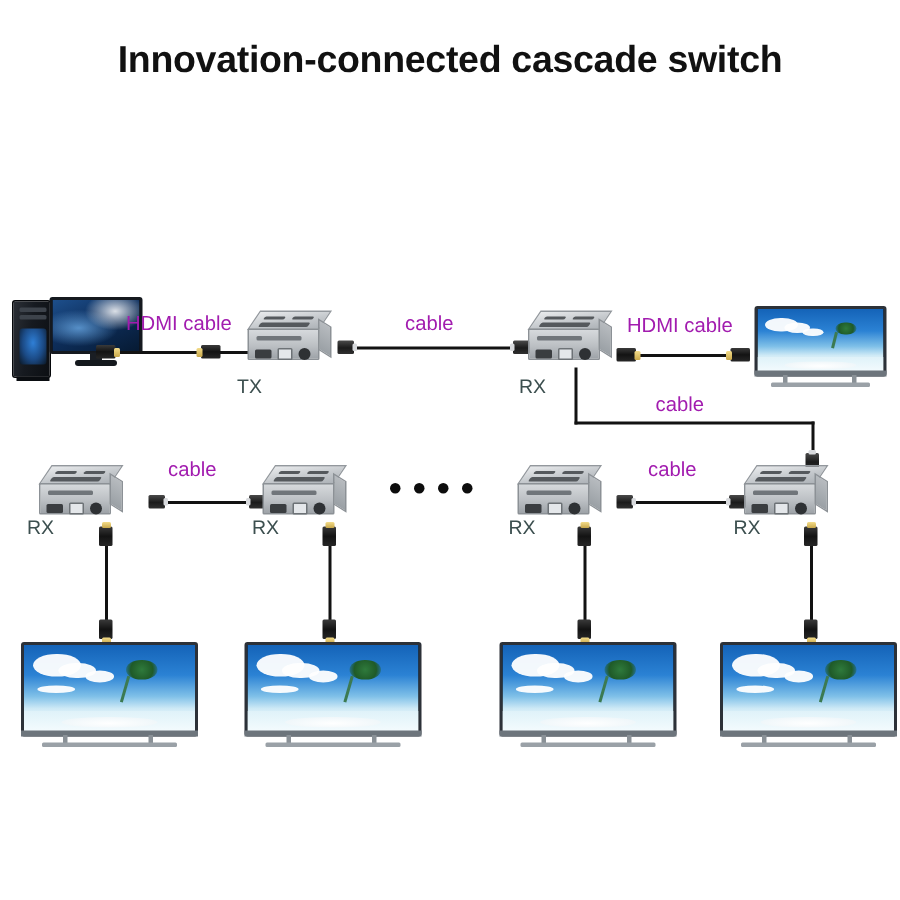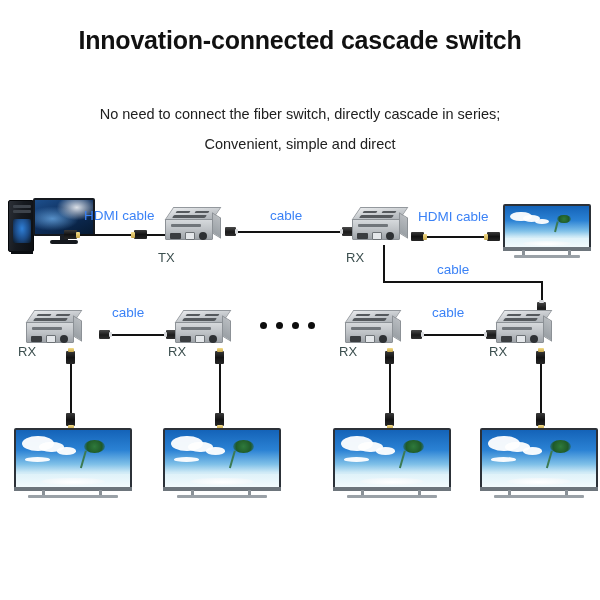--- a/index.html
+++ b/index.html
@@ -44,21 +44,21 @@
     white-space: nowrap;
   }
   .sub1 { top: 76px; }
   .sub2 { top: 106px; }
   .sub3 { top: 136px; }
 
   
   .lbl {
     position: absolute;
     font-size: 13.5px;
-    color: #3b82f6;
+    color: #a21caf;
     white-space: nowrap;
   }
   .lbl-rx {
     position: absolute;
     font-size: 13px;
     color: #3c4f4f;
     white-space: nowrap;
   }
 
   
@@ -343,22 +343,20 @@
     background: #0d0d0d;
     border-radius: 50%;
   }
 </style>
 </head>
 <body>
 
 <div class="canvas">
 
   <div class="title">Innovation-connected cascade switch</div>
-  <div class="subtitle sub2">No need to connect the fiber switch, directly cascade in series;</div>
-  <div class="subtitle sub3">Convenient, simple and direct</div>
 
   <div class="pc" style="left:8px; top:200px;">
     <div class="bay b1"></div>
     <div class="bay b2"></div>
     <div class="glow"></div>
     <div class="foot"></div>
   </div>
 
   <div class="monitor" style="left:33px; top:198px;">
     <div class="screen">

